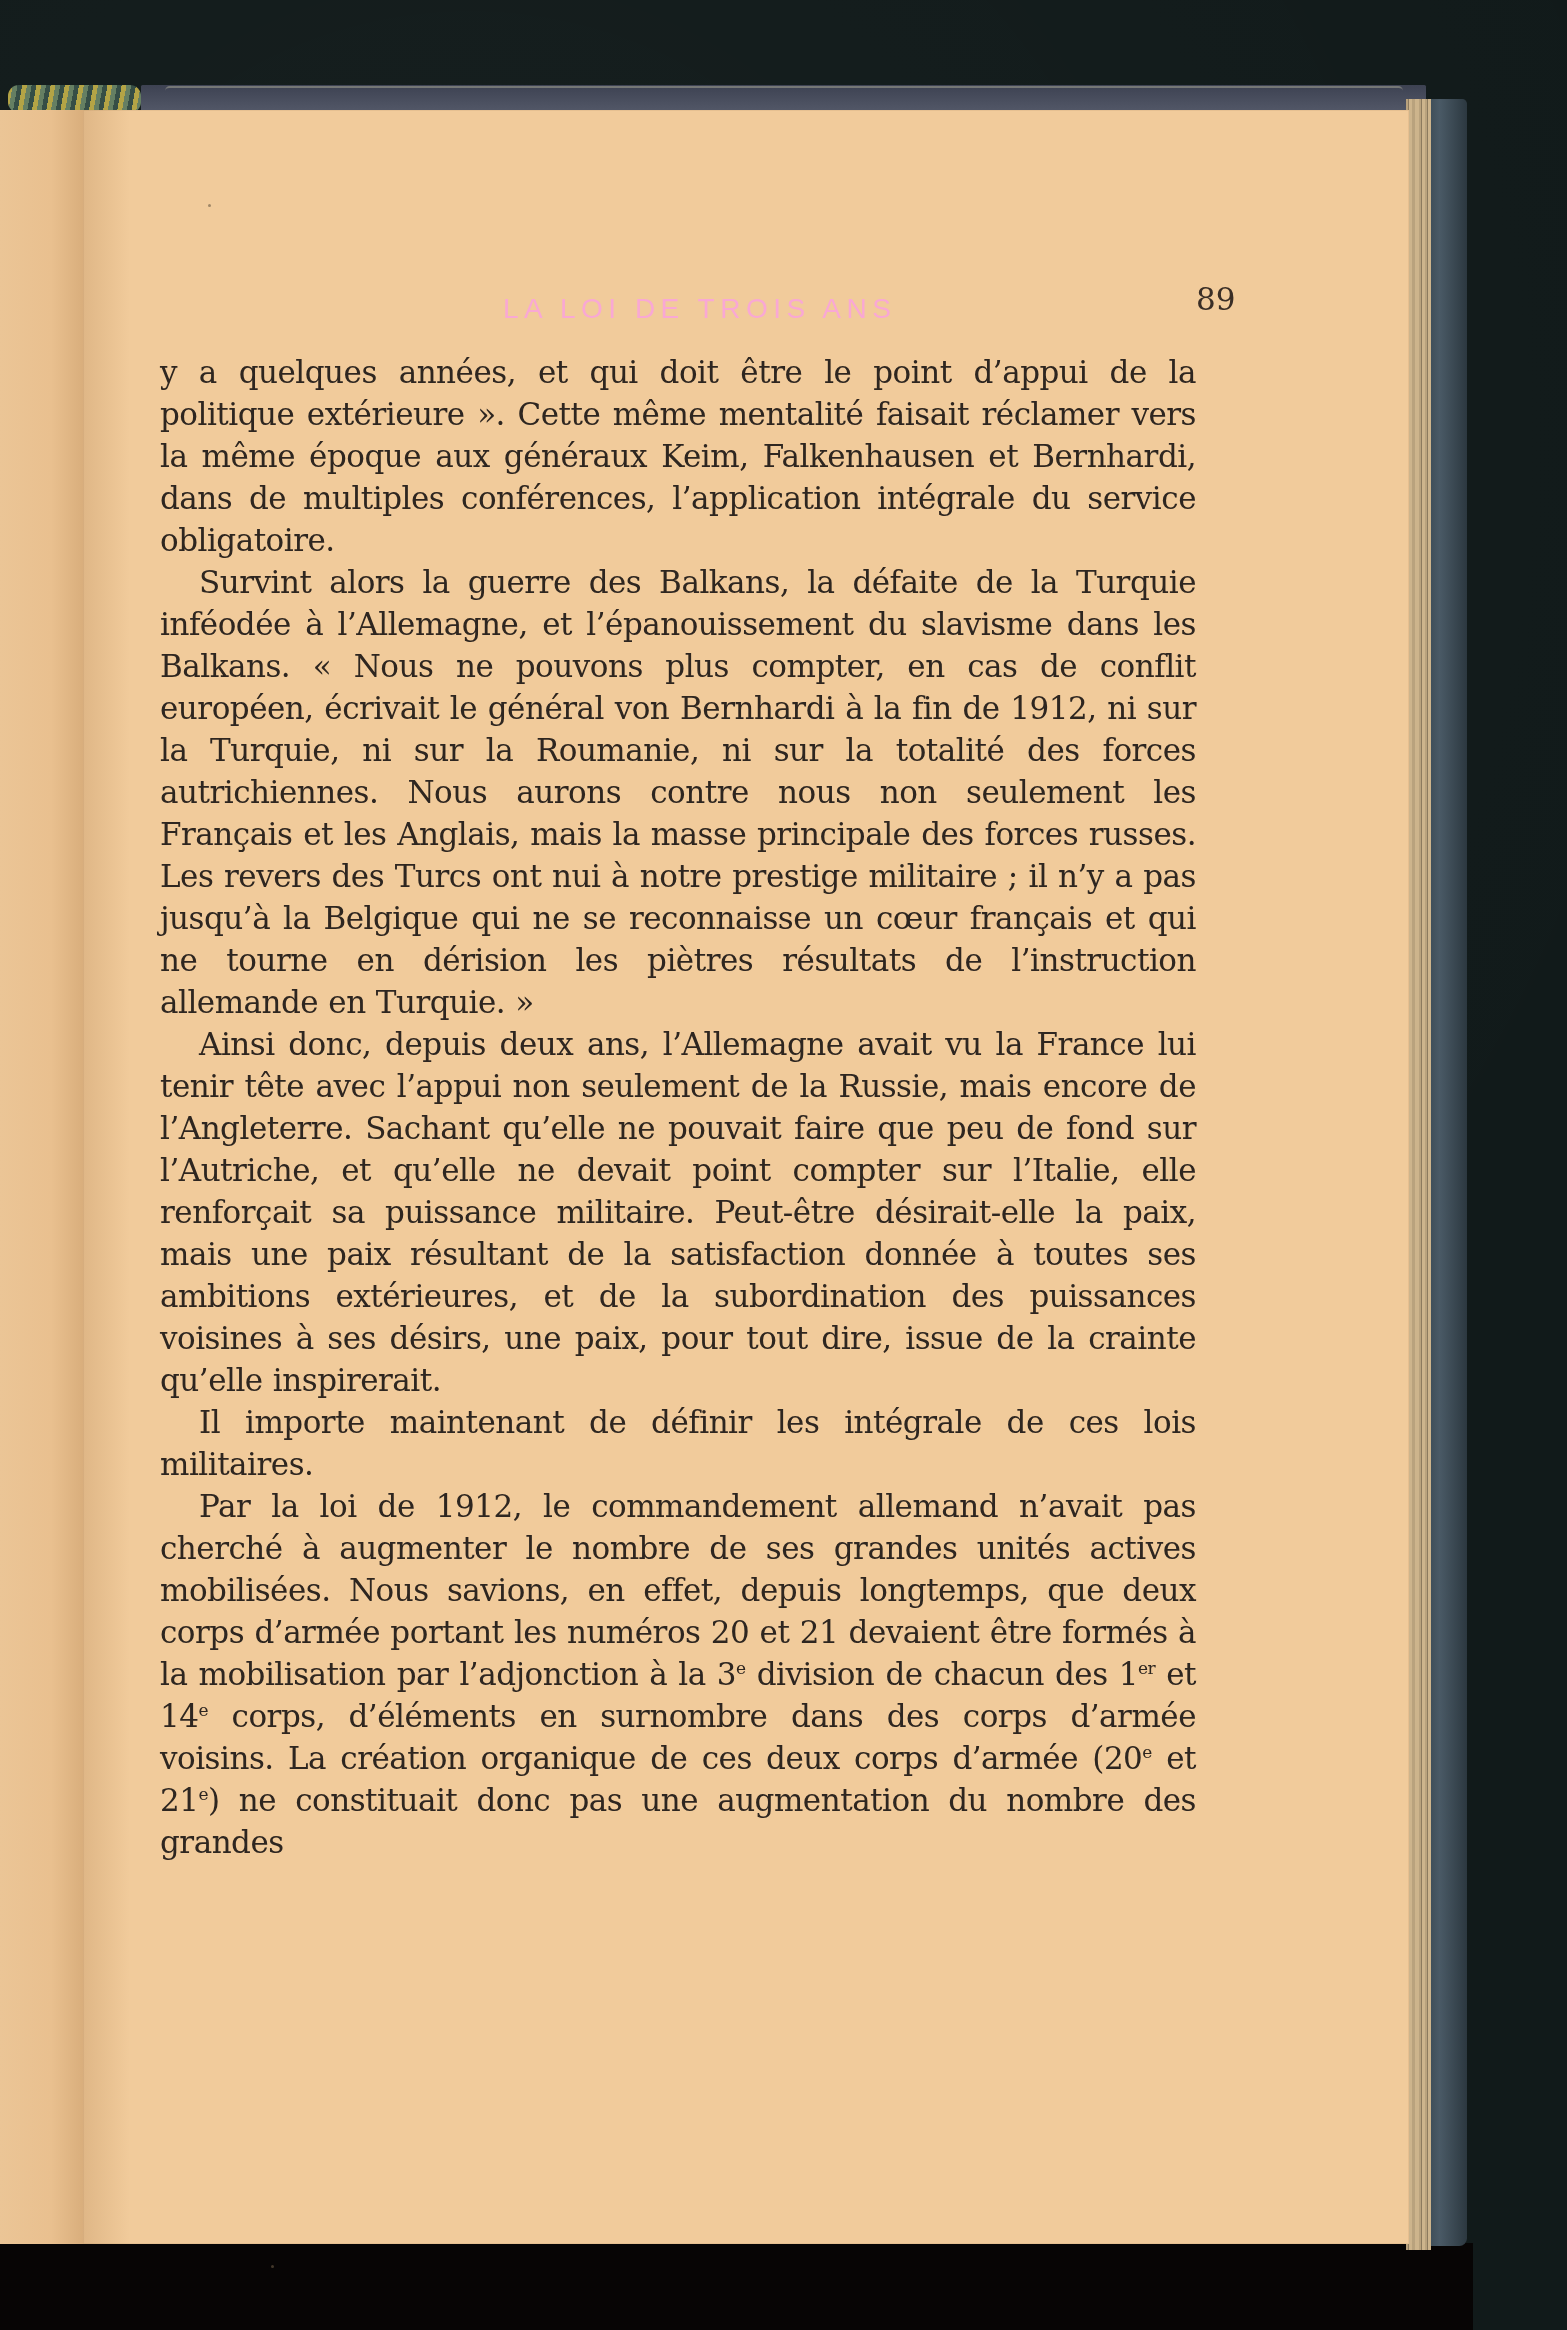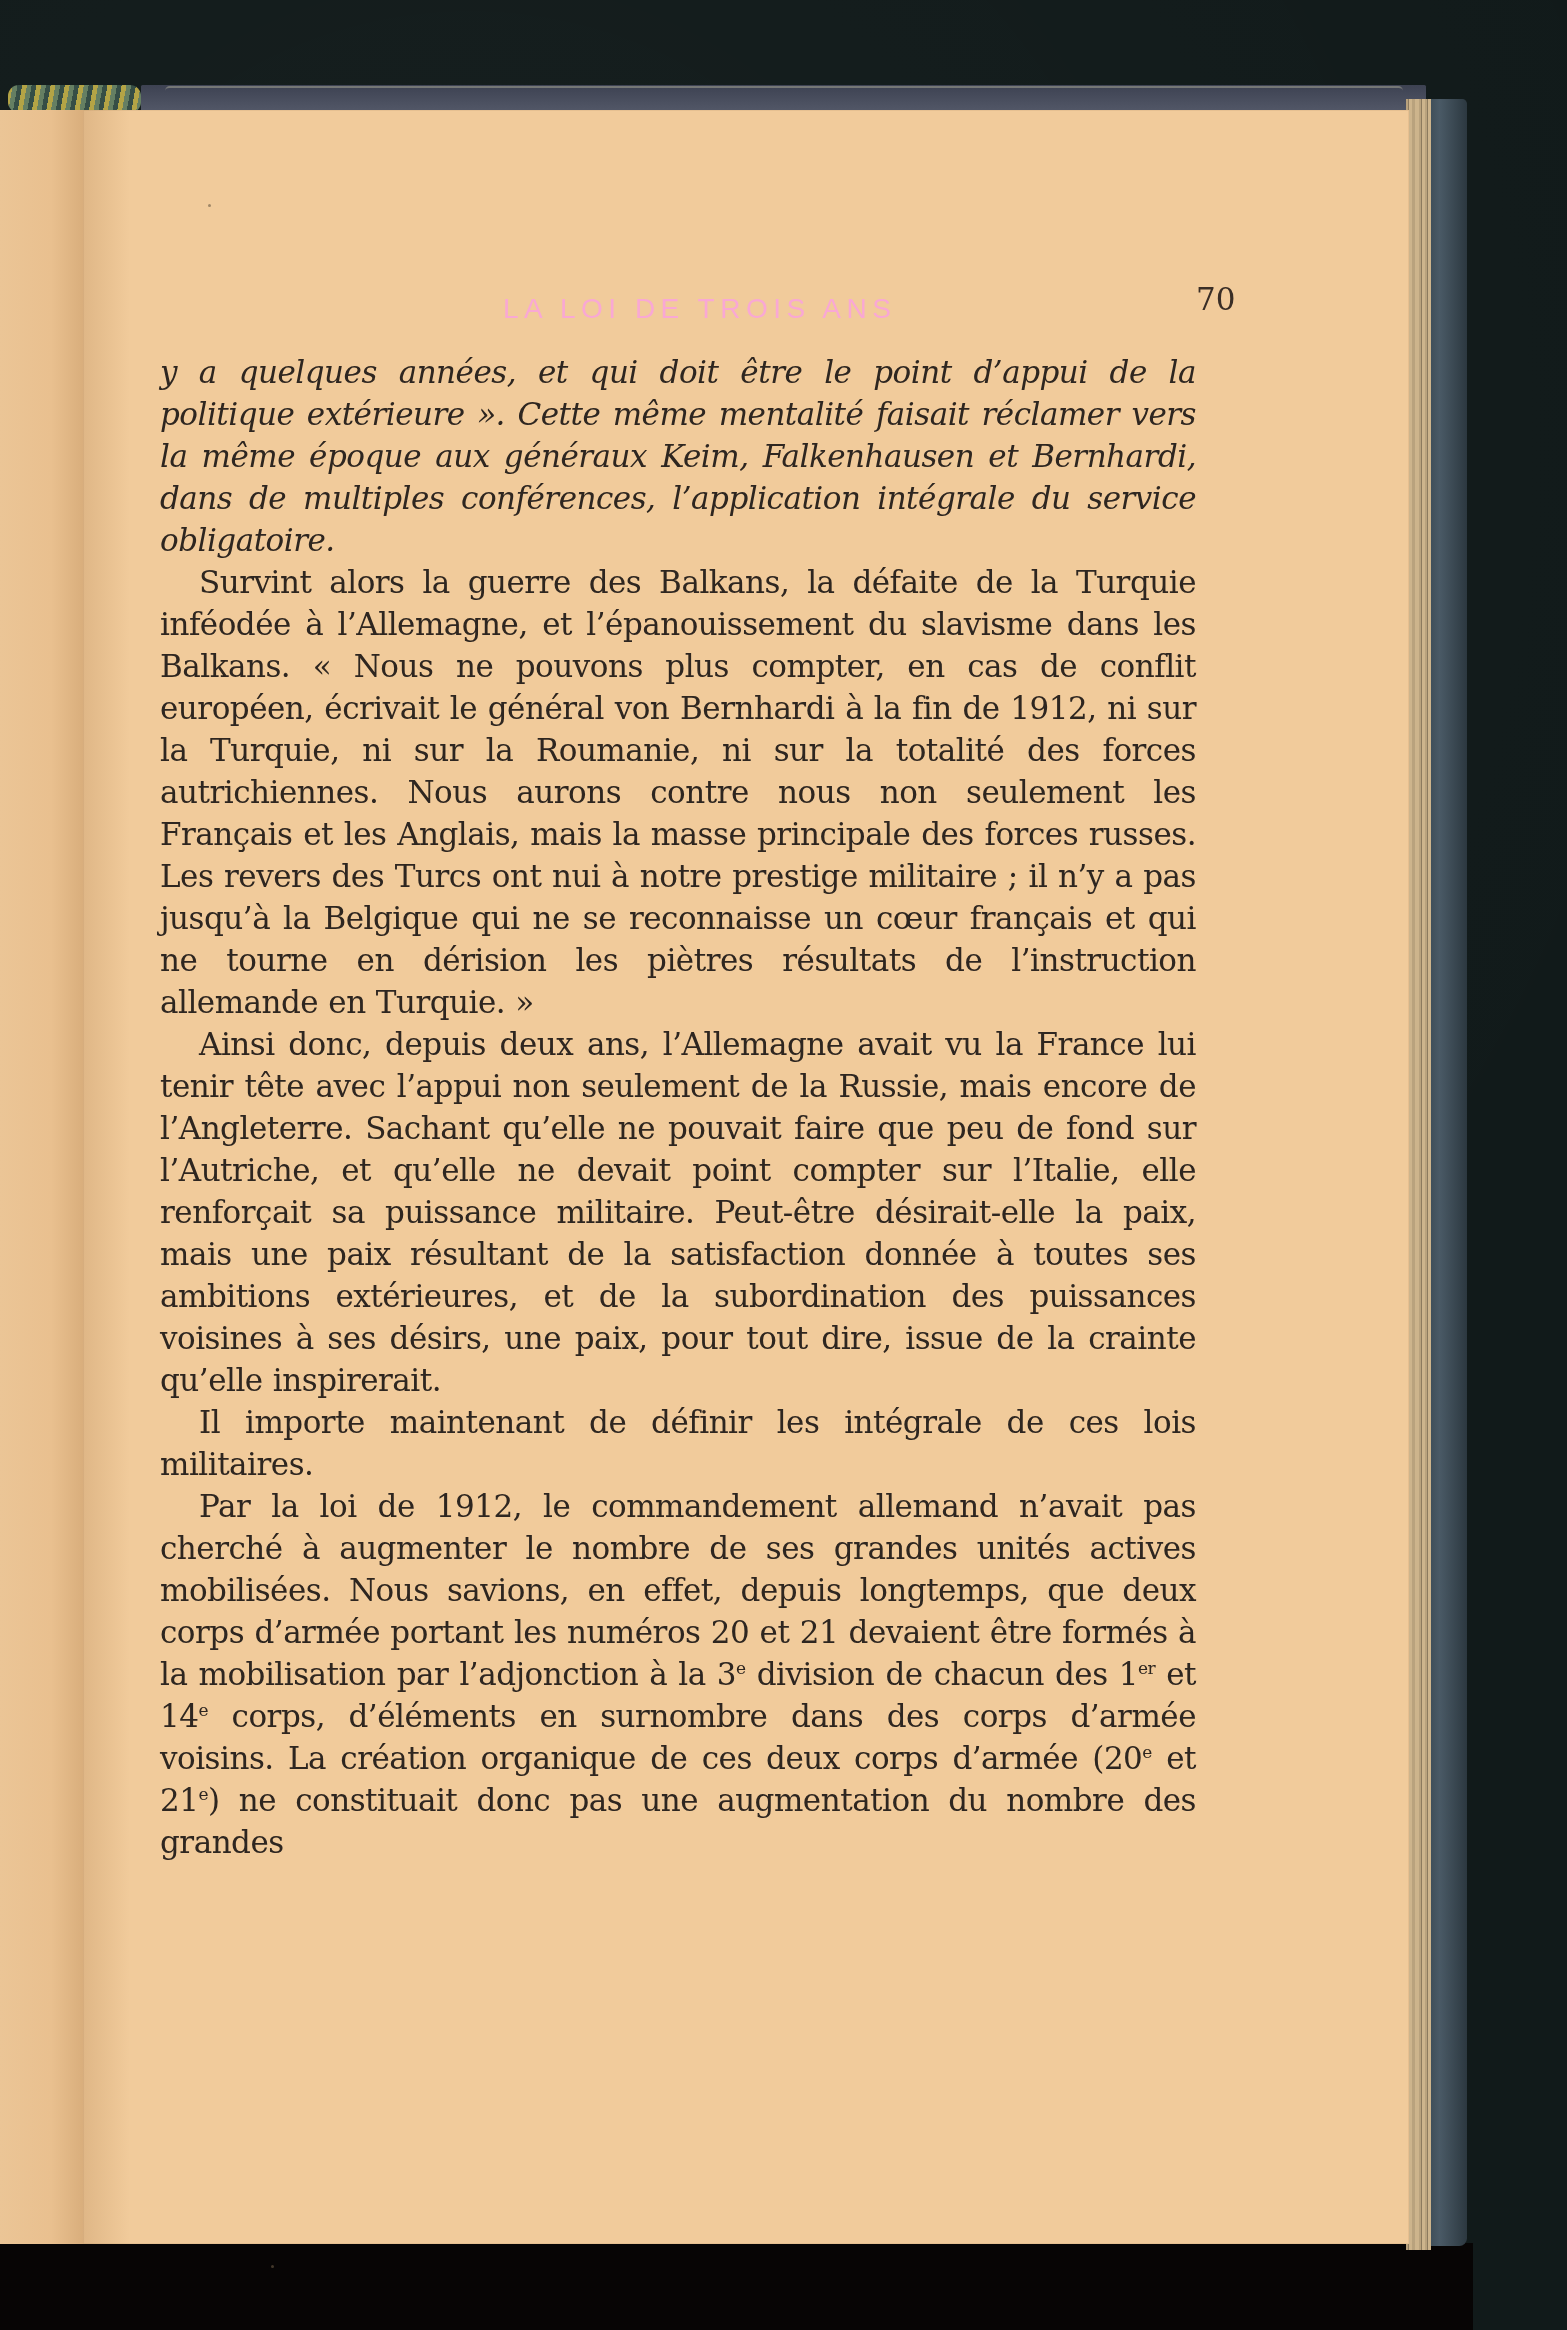--- a/index.html
+++ b/index.html
@@ -103,21 +103,20 @@
       text-align: justify;
       letter-spacing: -0.5px;
       word-spacing: 0.8px;
     }
     .body-text p {
       margin: 0;
       text-indent: 39px;
     }
     .body-text p.cont {
       text-indent: 0;
-      font-style: italic;
     }
     .body-text sup {
       font-size: 17px;
       line-height: 0;
       vertical-align: 11px;
     }
     .speck {
       position: absolute;
       width: 3.1px; height: 3.1px;
       border-radius: 50%;
@@ -138,21 +137,21 @@
 <div class="left-page"></div>
 
 <div class="page">
   <div class="speck" style="left:125px;top:94px;"></div>
   <div class="speck" style="left:188px;top:2155px;"></div>
 </div>
 
 <div class="running-head">
   <span class="running-title" style="left:346px;top:114px;">LA LOI DE TROIS ANS</span>
 </div>
-<span class="page-number" style="position:absolute;left:1196px;top:281px;">70</span>
+<span class="page-number" style="position:absolute;left:1196px;top:281px;">89</span>
 
 <div class="body-text" style="top:351px;" id="body-text">
     <p class="cont">y a quelques années, et qui doit être le point d’appui de la politique extérieure ». Cette même mentalité faisait réclamer vers la même époque aux généraux Keim, Falkenhausen et Bernhardi, dans de multiples conférences, l’application intégrale du service obligatoire.</p>
     <p class="">Survint alors la guerre des Balkans, la défaite de la Turquie inféodée à l’Allemagne, et l’épanouissement du slavisme dans les Balkans. « Nous ne pouvons plus compter, en cas de conflit européen, écrivait le général von Bernhardi à la fin de 1912, ni sur la Turquie, ni sur la Roumanie, ni sur la totalité des forces autrichiennes. Nous aurons contre nous non seulement les Français et les Anglais, mais la masse principale des forces russes. Les revers des Turcs ont nui à notre prestige militaire ; il n’y a pas jusqu’à la Belgique qui ne se reconnaisse un cœur français et qui ne tourne en dérision les piètres résultats de l’instruction allemande en Turquie. »</p>
     <p class="">Ainsi donc, depuis deux ans, l’Allemagne avait vu la France lui tenir tête avec l’appui non seulement de la Russie, mais encore de l’Angleterre. Sachant qu’elle ne pouvait faire que peu de fond sur l’Autriche, et qu’elle ne devait point compter sur l’Italie, elle renforçait sa puissance militaire. Peut-être désirait-elle la paix, mais une paix résultant de la satisfaction donnée à toutes ses ambitions extérieures, et de la subordination des puissances voisines à ses désirs, une paix, pour tout dire, issue de la crainte qu’elle inspirerait.</p>
     <p class="">Il importe maintenant de définir les intégrale de ces lois militaires.</p>
     <p class="">Par la loi de 1912, le commandement allemand n’avait pas cherché à augmenter le nombre de ses grandes unités actives mobilisées. Nous savions, en effet, depuis longtemps, que deux corps d’armée portant les numéros 20 et 21 devaient être formés à la mobilisation par l’adjonction à la 3<sup>e</sup> division de chacun des 1<sup>er</sup> et 14<sup>e</sup> corps, d’éléments en surnombre dans des corps d’armée voisins. La création organique de ces deux corps d’armée (20<sup>e</sup> et 21<sup>e</sup>) ne constituait donc pas une augmentation du nombre des grandes</p>
   </div>
 
 

